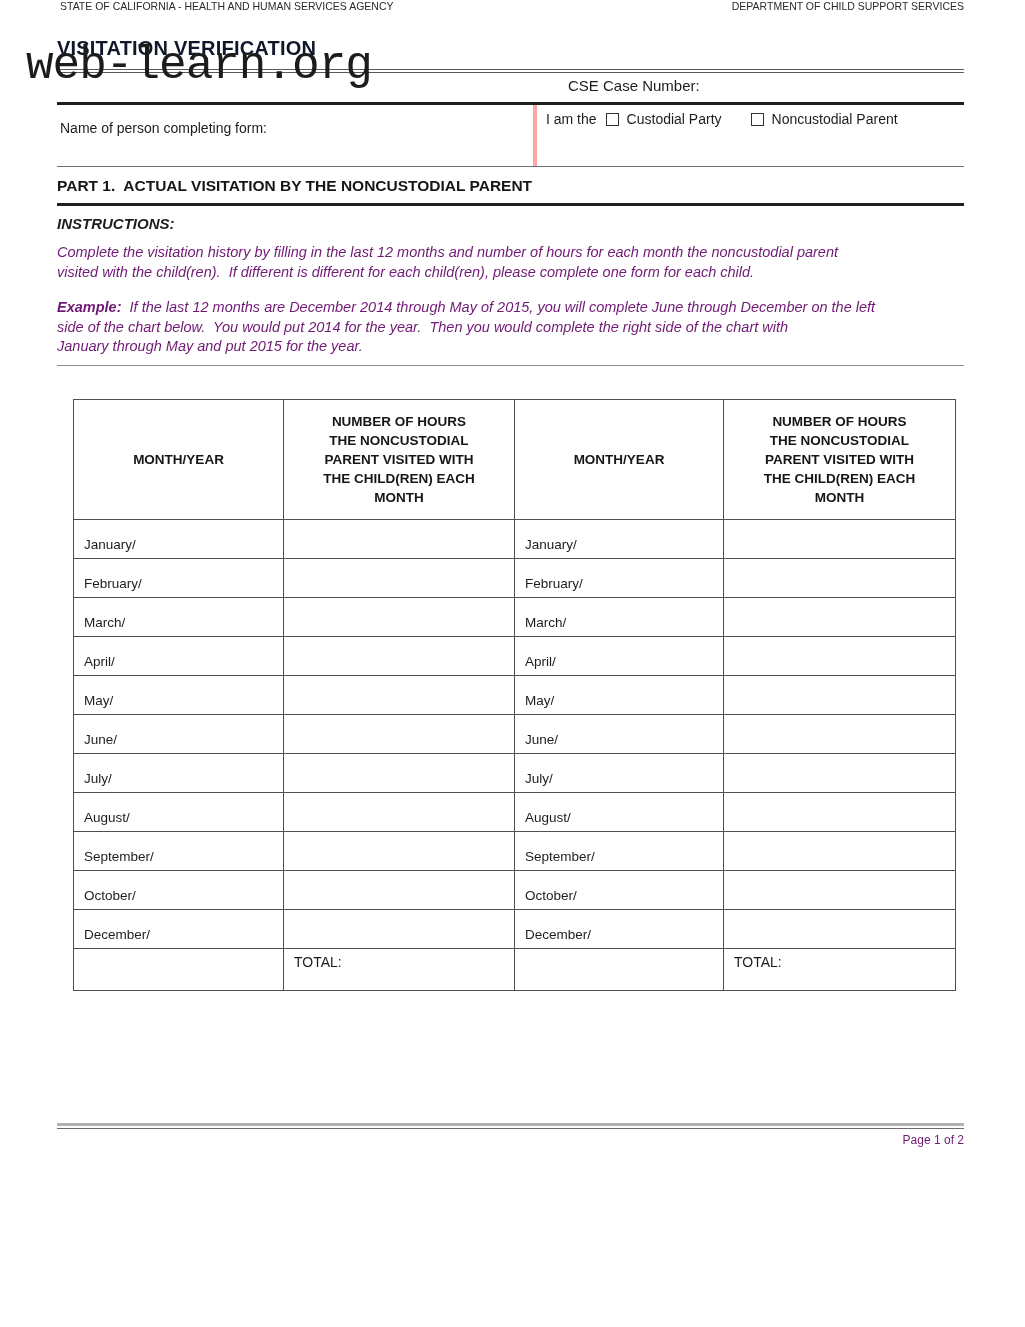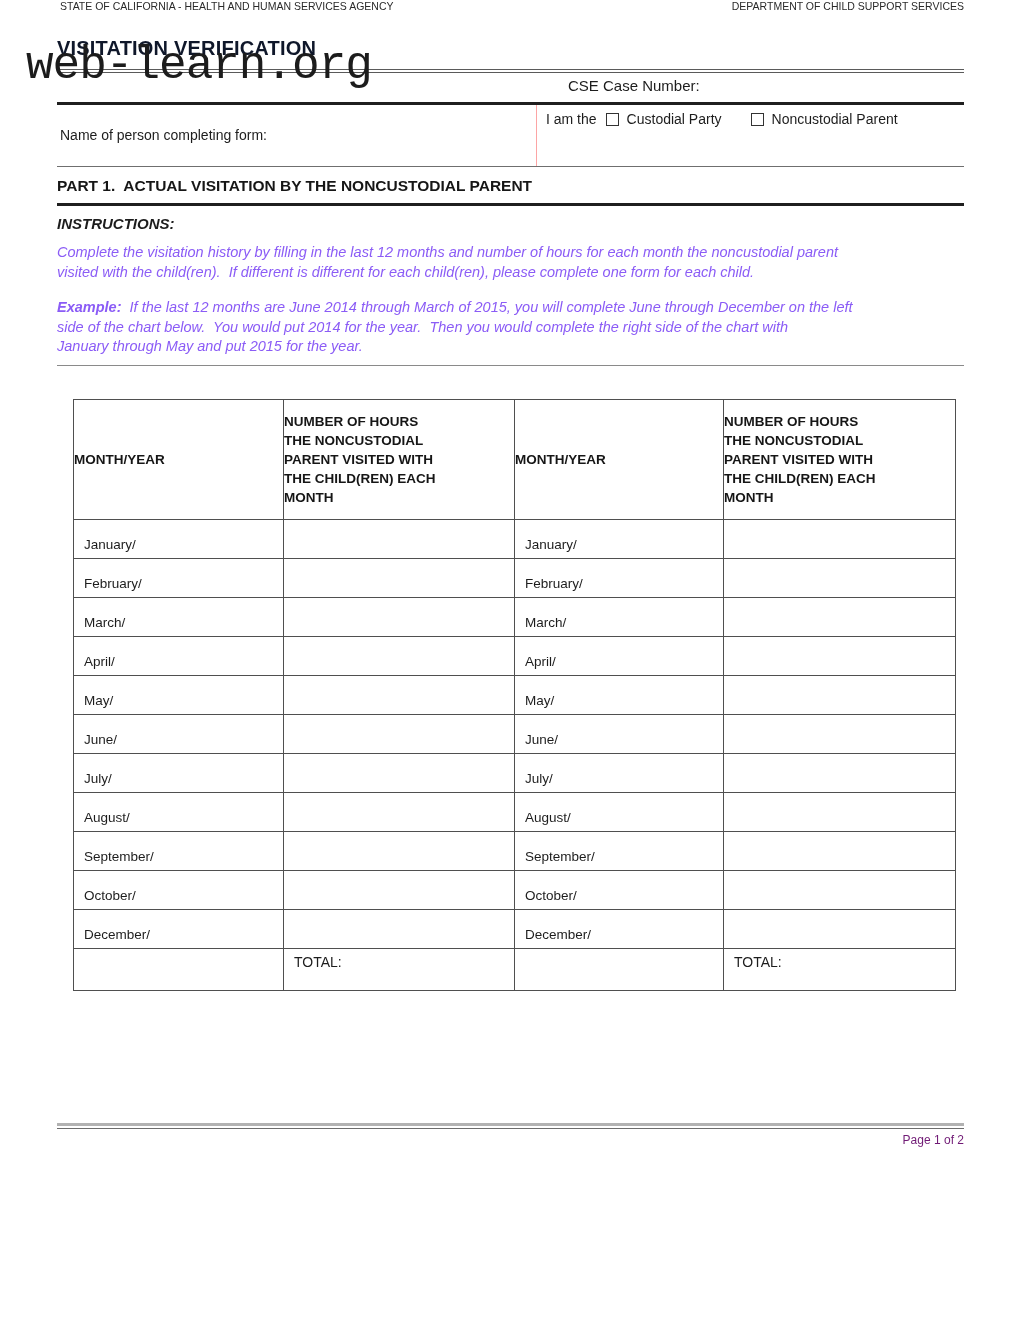--- a/index.html
+++ b/index.html
@@ -32,46 +32,46 @@
   .form-number { margin-top:5px; font-size:10.5px; color:#2a2a2a; }
 
   .double-rule { margin-top:9px; height:4px; border-top:1px solid #5a5a5a; border-bottom:1px solid #5a5a5a; }
   .thick-rule { height:3px; background:#1f1f1f; }
   .thin-rule { height:1px; background:#6f6f6f; }
 
   .cse-row { height:29px; padding-top:4px; font-size:15px; }
   .cse-row span { margin-left:511px; }
 
   .name-row { display:flex; height:61px; font-size:14px; }
-  .name-cell { width:480px; border-right:1px solid #fca5a5; padding:22px 0 0 3px; }
+  .name-cell { width:480px; border-right:4px solid #fca5a5; padding:15px 0 0 3px; }
   .iam-cell { flex:1; padding:6px 0 0 9px; }
   .checkbox {
     display:inline-block; width:13px; height:13px;
     border:1.5px solid #333; background:#fff;
     vertical-align:-2px; margin:0 8px 0 9px;
   }
   .checkbox.second { margin-left:29px; }
 
   .part1-heading { margin-top:10px; font-size:15.5px; font-weight:bold; color:#161616; }
   .rule-under-part1 { margin-top:8px; height:3px; background:#1f1f1f; }
 
   .instructions-label { margin-top:9px; font-size:15px; font-weight:bold; font-style:italic; }
-  .para { margin-top:11px; font-size:14.5px; font-style:italic; line-height:19.5px; color:#8b5cf6; }
+  .para { margin-top:11px; font-size:14.5px; font-style:italic; line-height:19.5px; color:#701a75; }
   .para.example { margin-top:16px; }
   .para .lead { font-weight:bold; }
   .pre-table-rule { margin-top:8px; height:1px; background:#8a8a8a; }
 
   table.visit {
     margin:33px 0 0 16px;
     width:882px; table-layout:fixed; border-collapse:collapse;
   }
   table.visit th, table.visit td { border:1px solid #4f4f4f; }
   table.visit thead th {
     height:120px; font-size:13.5px; font-weight:bold; color:#161616;
-    text-align:left; vertical-align:middle; line-height:19px; white-space:pre-line;
+    text-align:center; vertical-align:middle; line-height:19px; white-space:pre-line;
   }
   table.visit tbody td {
     height:39px; font-size:13.5px;
     vertical-align:bottom; padding:0 12px 6px 10px;
   }
   table.visit td.hours { padding:0; }
   table.visit tr.total-row td {
     height:42px; vertical-align:top; padding:5px 0 0 10px;
     font-weight:normal; font-size:14px;
   }
@@ -120,21 +120,21 @@
     <div class="rule-under-part1"></div>
 
     <div class="instructions-label t">INSTRUCTIONS:</div>
 
     <div class="para">
       <div class="t">Complete the visitation history by filling in the last 12 months and number of hours for each month the noncustodial parent</div>
       <div class="t">visited with the child(ren).  If different is different for each child(ren), please complete one form for each child.</div>
     </div>
 
     <div class="para example">
-      <div class="t"><span class="lead t">Example:</span><span class="t">  If the last 12 months are June 2014 through March of 2015, you will complete June through December on the left</span></div>
+      <div class="t"><span class="lead t">Example:</span><span class="t">  If the last 12 months are December 2014 through May of 2015, you will complete June through December on the left</span></div>
       <div class="t">side of the chart below.  You would put 2014 for the year.  Then you would complete the right side of the chart with</div>
       <div class="t">January through May and put 2015 for the year.</div>
     </div>
 
     <div class="pre-table-rule"></div>
 
     <table class="visit">
       <colgroup>
         <col class="col-m1">
           <col class="col-h1">

